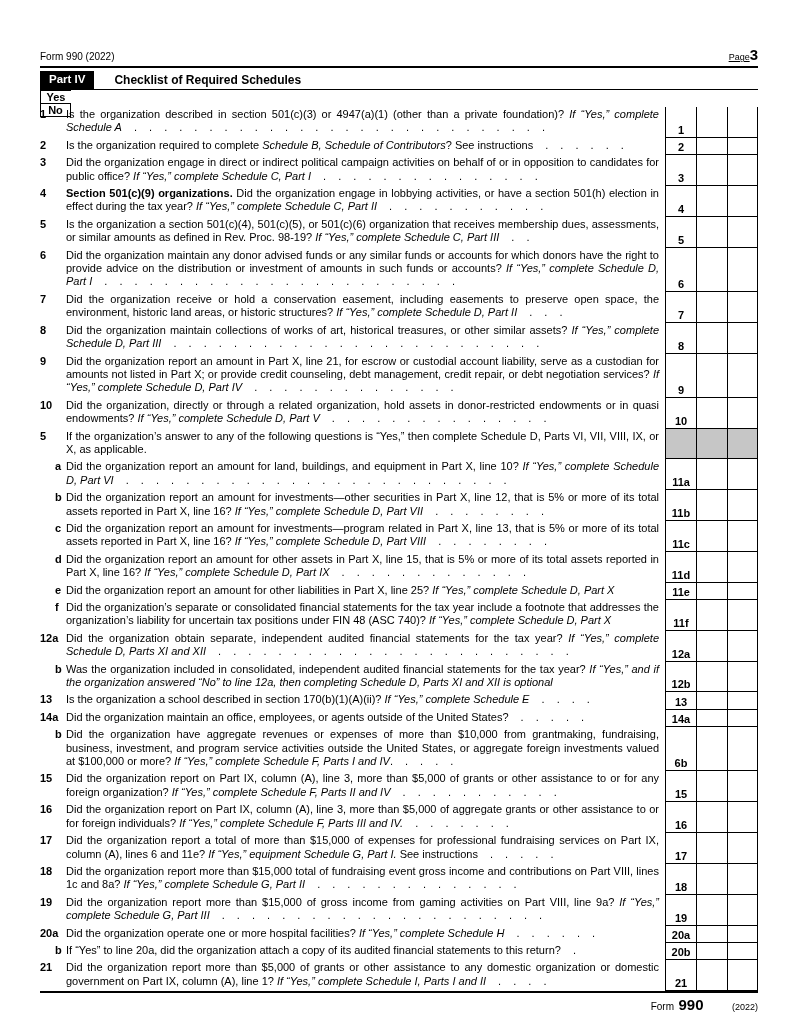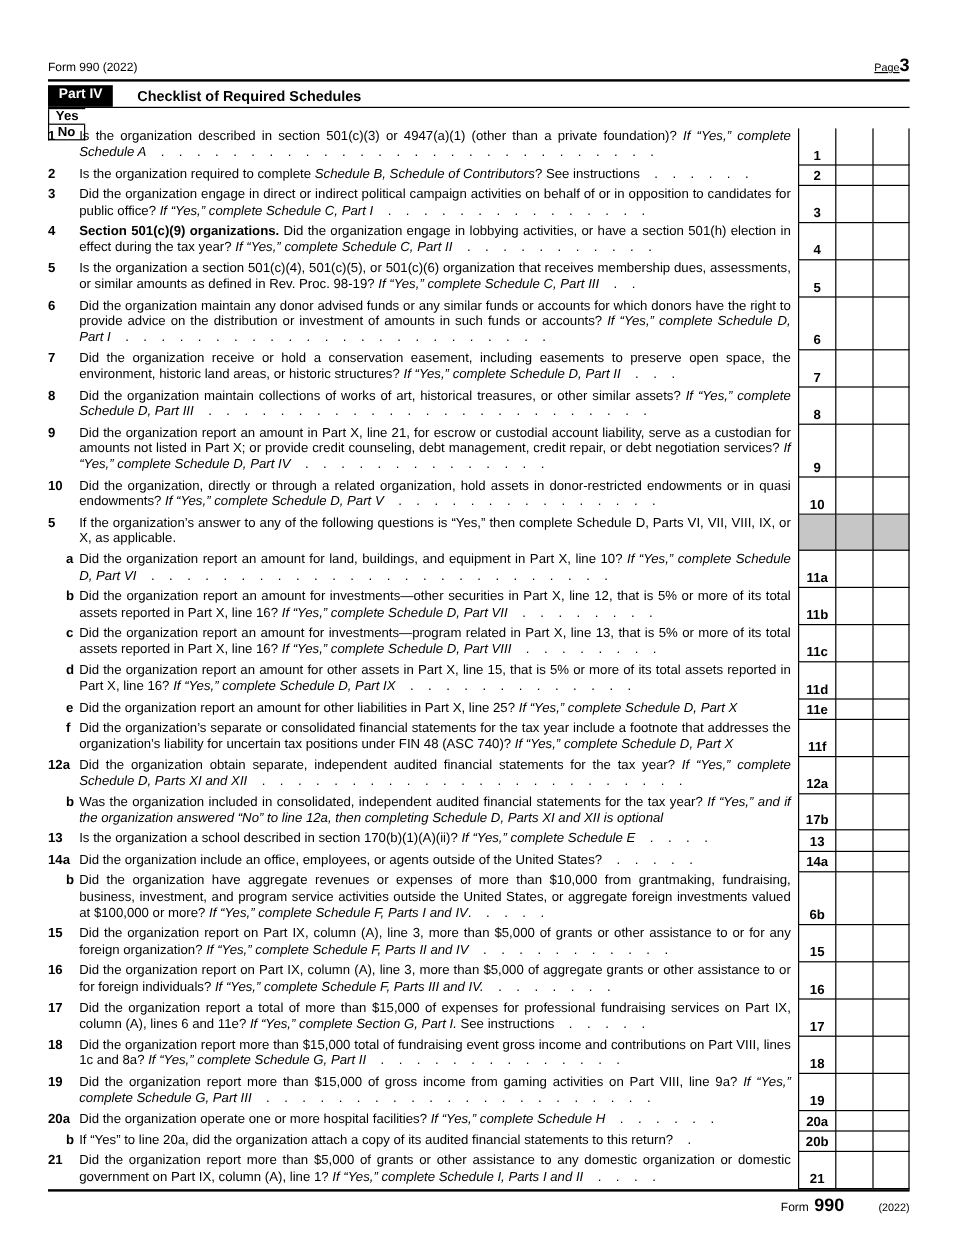--- a/index.html
+++ b/index.html
@@ -238,37 +238,37 @@
           </div>
           <div class="cell num">12a</div>
           <div class="cell yes"></div>
           <div class="cell no"></div>
         </div>
         <div class="row">
           <div class="qtext">
             <div class="qlabel sub">b</div>
             <div class="qbody"><span>Was the organization included in consolidated, independent audited financial statements for the tax year? </span><span class="it">If “Yes,” and if the organization answered “No” to line 12a, then completing Schedule D, Parts XI and XII is optional</span></div>
           </div>
-          <div class="cell num">17b</div>
+          <div class="cell num">12b</div>
           <div class="cell yes"></div>
           <div class="cell no"></div>
         </div>
         <div class="row">
           <div class="qtext">
             <div class="qlabel">13</div>
             <div class="qbody"><span>Is the organization a school described in section 170(b)(1)(A)(ii)? </span><span class="it">If “Yes,” complete Schedule E</span><span class="dots"> . . . .</span></div>
           </div>
           <div class="cell num">13</div>
           <div class="cell yes"></div>
           <div class="cell no"></div>
         </div>
         <div class="row">
           <div class="qtext">
             <div class="qlabel">14a</div>
-            <div class="qbody"><span>Did the organization include an office, employees, or agents outside of the United States?</span><span class="dots"> . . . . .</span></div>
+            <div class="qbody"><span>Did the organization maintain an office, employees, or agents outside of the United States?</span><span class="dots"> . . . . .</span></div>
           </div>
           <div class="cell num">14a</div>
           <div class="cell yes"></div>
           <div class="cell no"></div>
         </div>
         <div class="row">
           <div class="qtext">
             <div class="qlabel sub">b</div>
             <div class="qbody"><span>Did the organization have aggregate revenues or expenses of more than $10,000 from grantmaking, fundraising, business, investment, and program service activities outside the United States, or aggregate foreign investments valued at $100,000 or more? </span><span class="it">If “Yes,” complete Schedule F, Parts I and IV</span><span>.</span><span class="dots"> . . . .</span></div>
           </div>
@@ -290,21 +290,21 @@
             <div class="qlabel">16</div>
             <div class="qbody"><span>Did the organization report on Part IX, column (A), line 3, more than $5,000 of aggregate grants or other assistance to or for foreign individuals? </span><span class="it">If “Yes,” complete Schedule F, Parts III and IV.</span><span class="dots"> . . . . . . .</span></div>
           </div>
           <div class="cell num">16</div>
           <div class="cell yes"></div>
           <div class="cell no"></div>
         </div>
         <div class="row">
           <div class="qtext">
             <div class="qlabel">17</div>
-            <div class="qbody"><span>Did the organization report a total of more than $15,000 of expenses for professional fundraising services on Part IX, column (A), lines 6 and 11e? </span><span class="it">If “Yes,” complete Section G, Part I.</span><span> See instructions</span><span class="dots"> . . . . .</span></div>
+            <div class="qbody"><span>Did the organization report a total of more than $15,000 of expenses for professional fundraising services on Part IX, column (A), lines 6 and 11e? </span><span class="it">If “Yes,” equipment Schedule G, Part I.</span><span> See instructions</span><span class="dots"> . . . . .</span></div>
           </div>
           <div class="cell num">17</div>
           <div class="cell yes"></div>
           <div class="cell no"></div>
         </div>
         <div class="row">
           <div class="qtext">
             <div class="qlabel">18</div>
             <div class="qbody"><span>Did the organization report more than $15,000 total of fundraising event gross income and contributions on Part VIII, lines 1c and 8a? </span><span class="it">If “Yes,” complete Schedule G, Part II</span><span class="dots"> . . . . . . . . . . . . . .</span></div>
           </div>

